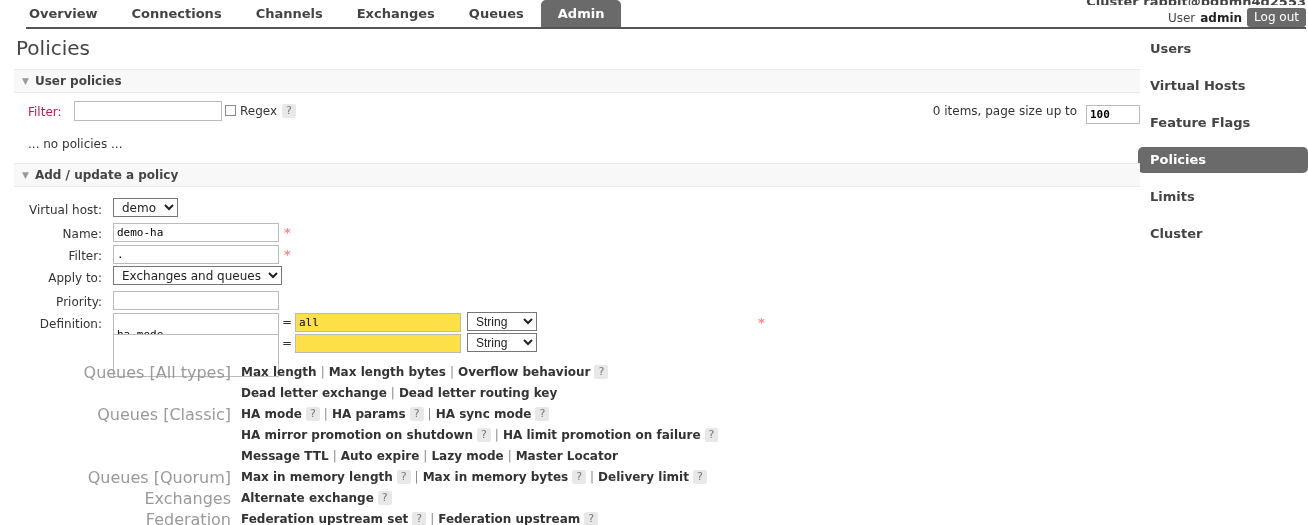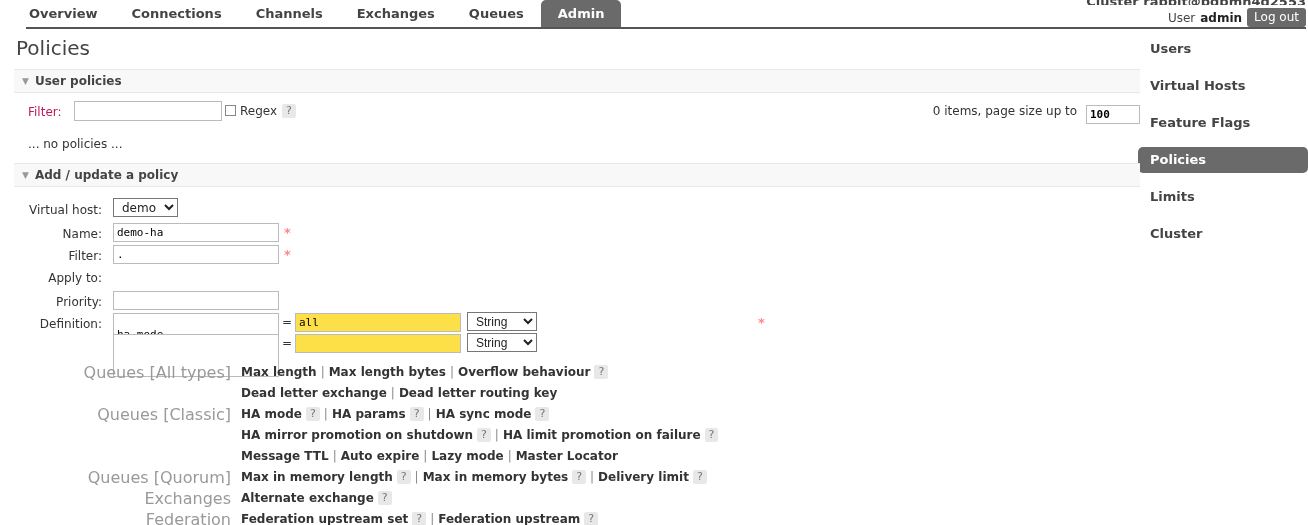--- a/index.html
+++ b/index.html
@@ -392,20 +392,21 @@
     </div>
 
     <div class="frow">
       <span class="flabel">Filter:</span>
       <input class="finput" type="text" value="." style="">
       <span class="req-star" style="left:270px">*</span>
     </div>
 
     <div class="frow" style="height:24px">
       <span class="flabel">Apply to:</span>
+      <select class="fselect"><option>Exchanges and queues</option><option>Exchanges</option><option>Queues</option></select>
     </div>
 
     <div class="frow">
       <span class="flabel">Priority:</span>
       <input class="finput" type="text" value="" style="">
     </div>
 
     <div class="frow" style="height:0">
       <span class="flabel">Definition:</span>
       <span class="req-star" style="left:744px">*</span>

